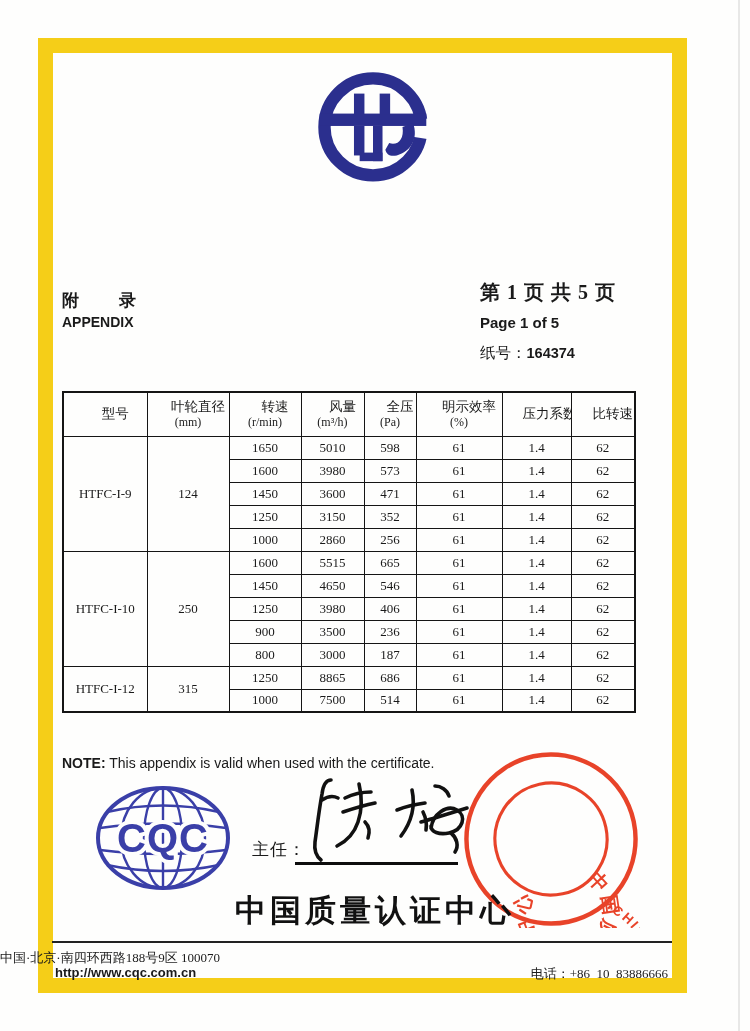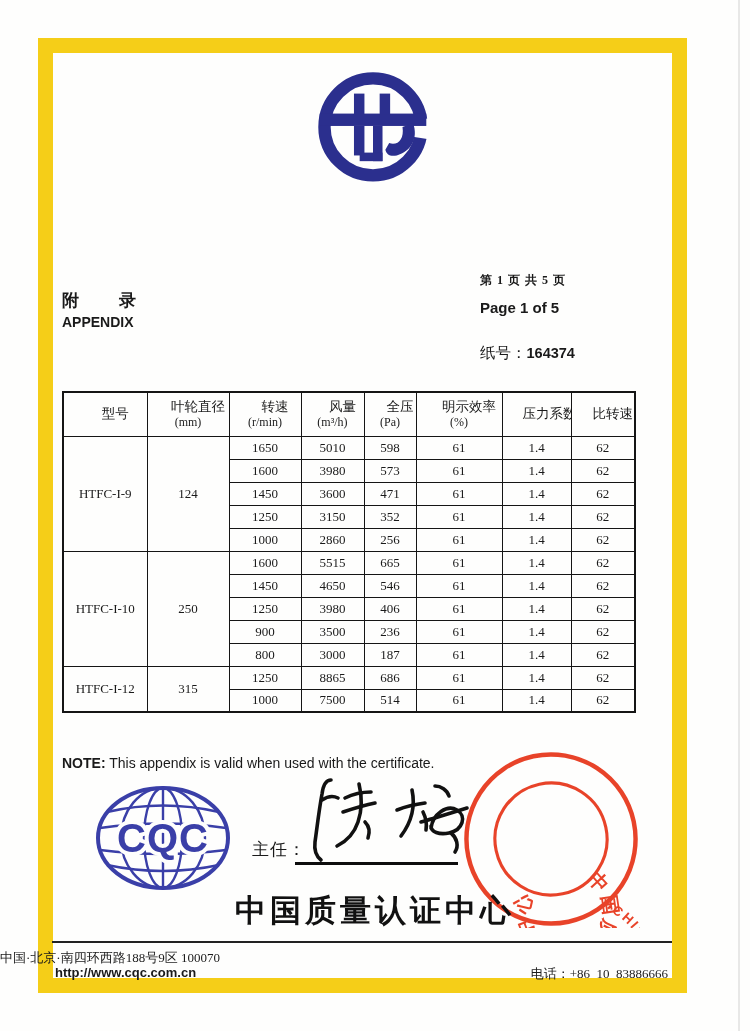--- a/index.html
+++ b/index.html
@@ -23,22 +23,22 @@
   .cert-title{left:0;top:193px;width:750px;text-align:center;
     font-family:"Liberation Sans","DejaVu Sans",sans-serif;font-weight:700;
     font-size:33px;letter-spacing:6px;color:#111;}
 
   
   .apx-cn{left:62px;top:289px;font-size:17px;font-weight:700;letter-spacing:2px;}
   .apx-en{left:62px;top:314px;font-family:Liberation Sans, sans-serif;
           font-weight:700;font-size:14px;}
   .cert-line{left:62px;top:343px;font-size:15.5px;}
   .cert-line .num{font-family:"Liberation Sans","DejaVu Sans",sans-serif;font-weight:700;font-size:14.5px;}
-  .page-cn{left:480px;top:272px;font-size:12px;font-weight:700;letter-spacing:1px;font-family:Liberation Serif, serif;}
-  .page-en{left:480px;top:299px;font-family:"Liberation Sans","DejaVu Sans",sans-serif;
+  .page-cn{left:480px;top:279px;font-size:20px;font-weight:700;letter-spacing:1px;font-family:Liberation Serif, serif;}
+  .page-en{left:480px;top:314px;font-family:"Liberation Sans","DejaVu Sans",sans-serif;
            font-weight:700;font-size:15px;}
   .paper-line{left:480px;top:343px;font-size:15.5px;}
   .paper-line .num{font-family:"Liberation Sans","DejaVu Sans",sans-serif;font-weight:700;font-size:14.5px;}
 
   
   .tbl-wrap{left:62px;top:391px;}
   table{border-collapse:collapse;table-layout:fixed;width:572px;border:2px solid #151515;}
   th,td{border:1px solid #151515;text-align:center;vertical-align:middle;
         font-size:13px;overflow:hidden;white-space:nowrap;}
   thead tr{height:44px;}

